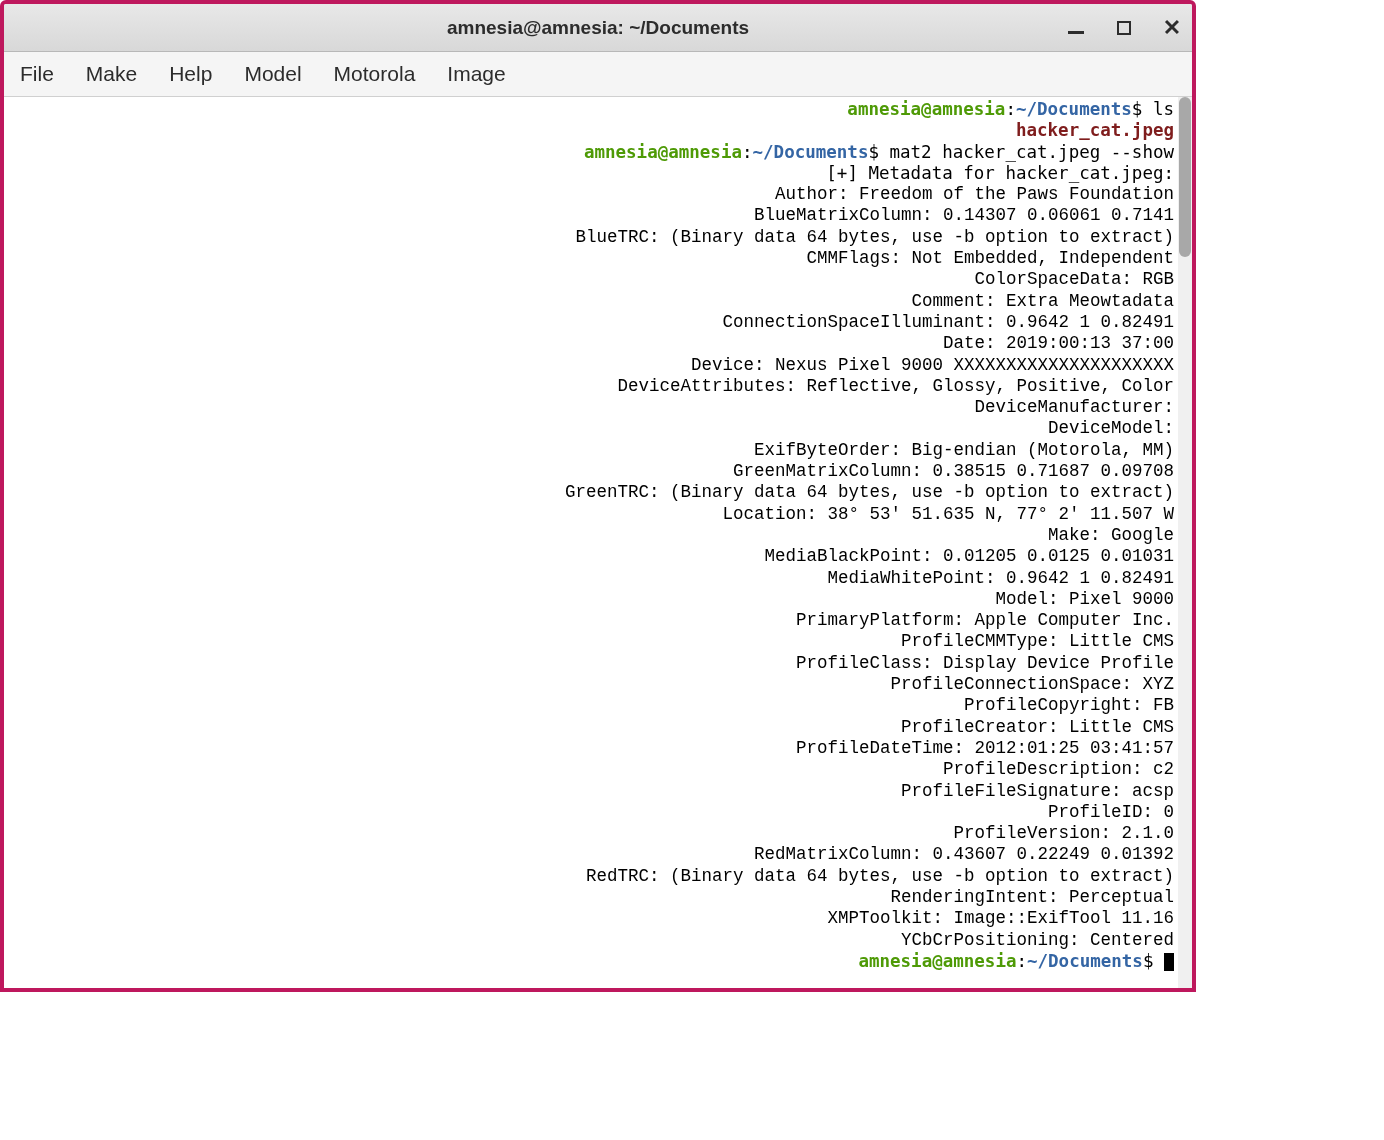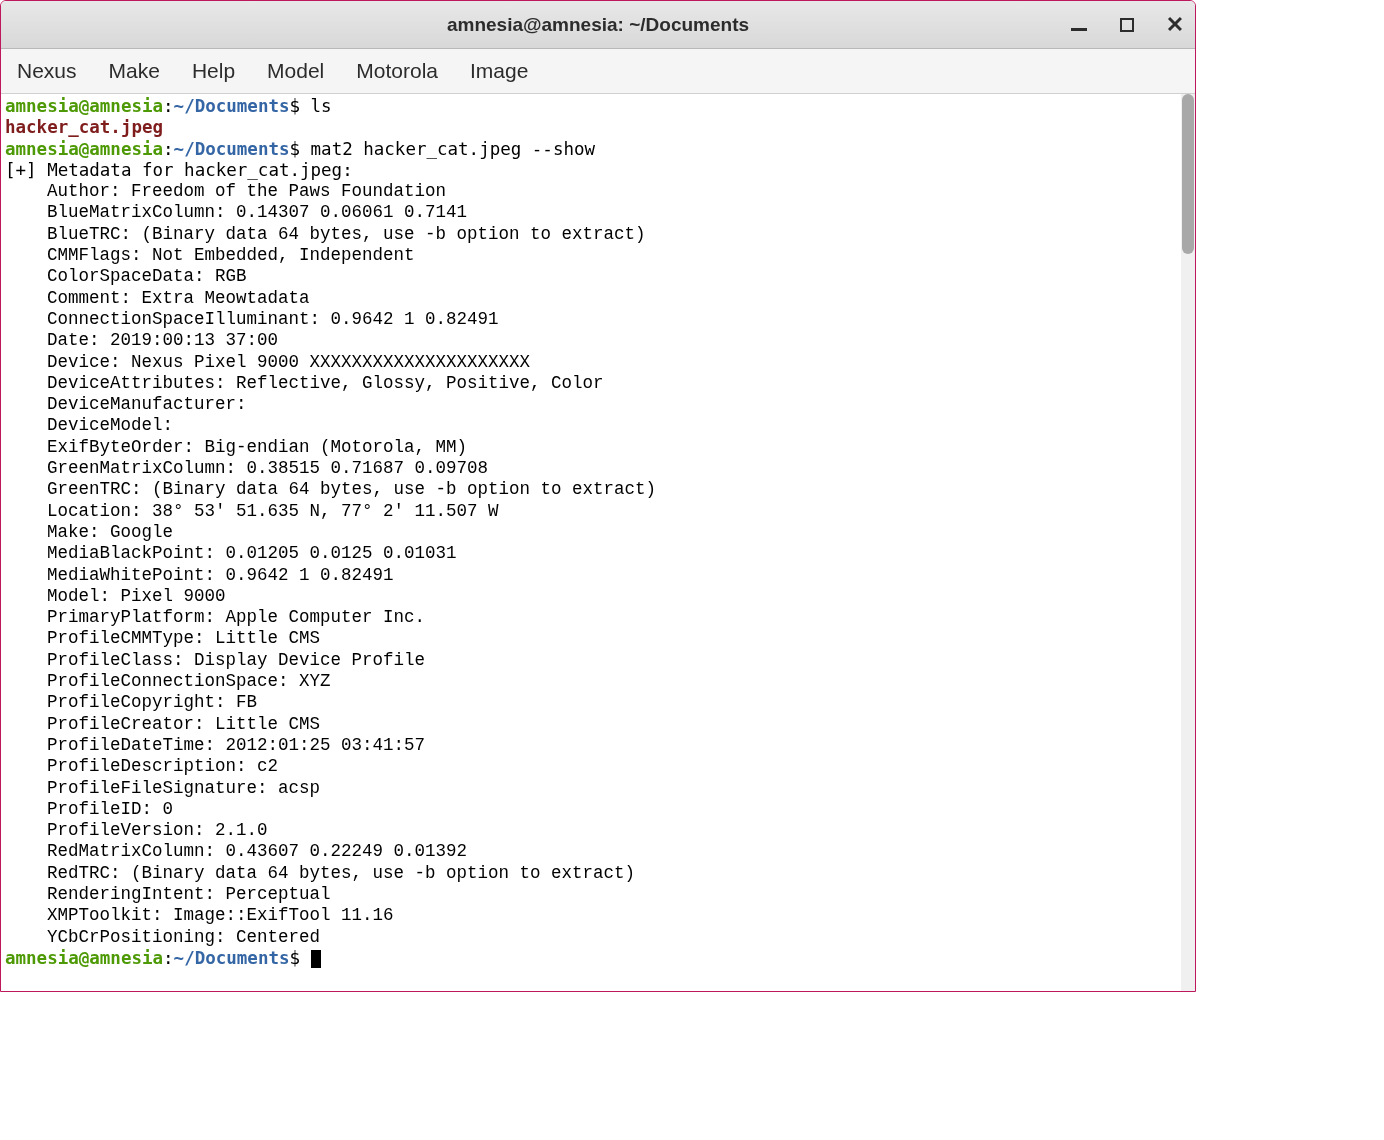--- a/index.html
+++ b/index.html
@@ -11,21 +11,21 @@
       font-family: sans-serif;
       background: #ffffff;
       width: 1196px;
       height: 992px;
       overflow: hidden;
     }
     .window {
       display: flex;
       flex-direction: column;
       height: 100%;
-      border: 1px solid #be185d;
+      border: 4px solid #be185d;
       border-radius: 6px 6px 0 0;
       overflow: hidden;
     }
     .titlebar {
       background: linear-gradient(to bottom, #e8e8e8, #d8d8d8);
       border-bottom: 1px solid #b8b8b8;
       display: flex;
       align-items: center;
       justify-content: center;
       position: relative;
@@ -90,20 +90,21 @@
     }
     .terminal-content {
       flex: 1;
       padding: 2px 4px;
       font-family: "DejaVu Sans Mono", "Liberation Mono", monospace;
       font-size: 17.5px;
       line-height: 21.3px;
       color: #000000;
       white-space: pre;
       overflow: hidden;
+      text-align: right;
     }
     .scrollbar {
       width: 14px;
       background: #f0f0f0;
       position: relative;
     }
     .scrollbar-thumb {
       position: absolute;
       top: 0;
       width: 12px;
@@ -149,21 +150,21 @@
       <div class="window-btn">
         <div class="maximize-icon"></div>
       </div>
       <div class="window-btn">
         <span class="close-icon">✕</span>
       </div>
     </div>
   </div>
 
   <div class="menubar">
-    <span class="menu-item">Nexus</span>
+    <span class="menu-item">File</span>
     <span class="menu-item">Make</span>
     <span class="menu-item">Help</span>
     <span class="menu-item">Model</span>
     <span class="menu-item">Motorola</span>
     <span class="menu-item">Image</span>
   </div>
 
   <div class="terminal-area">
     <div class="terminal-content" id="term"><div><span><span class="prompt-user">amnesia@amnesia</span>:<span class="prompt-path">~/Documents</span>$ </span>ls</div><div><span class="file-name">hacker_cat.jpeg</span></div><div><span><span class="prompt-user">amnesia@amnesia</span>:<span class="prompt-path">~/Documents</span>$ </span>mat2 hacker_cat.jpeg --show</div><div>[+] Metadata for hacker_cat.jpeg:</div><div class="meta-line">Author: Freedom of the Paws Foundation</div><div class="meta-line">BlueMatrixColumn: 0.14307 0.06061 0.7141</div><div class="meta-line">BlueTRC: (Binary data 64 bytes, use -b option to extract)</div><div class="meta-line">CMMFlags: Not Embedded, Independent</div><div class="meta-line">ColorSpaceData: RGB</div><div class="meta-line">Comment: Extra Meowtadata</div><div class="meta-line">ConnectionSpaceIlluminant: 0.9642 1 0.82491</div><div class="meta-line">Date: 2019:00:13 37:00</div><div class="meta-line">Device: Nexus Pixel 9000 XXXXXXXXXXXXXXXXXXXXX</div><div class="meta-line">DeviceAttributes: Reflective, Glossy, Positive, Color</div><div class="meta-line">DeviceManufacturer:</div><div class="meta-line">DeviceModel:</div><div class="meta-line">ExifByteOrder: Big-endian (Motorola, MM)</div><div class="meta-line">GreenMatrixColumn: 0.38515 0.71687 0.09708</div><div class="meta-line">GreenTRC: (Binary data 64 bytes, use -b option to extract)</div><div class="meta-line">Location: 38° 53' 51.635 N, 77° 2' 11.507 W</div><div class="meta-line">Make: Google</div><div class="meta-line">MediaBlackPoint: 0.01205 0.0125 0.01031</div><div class="meta-line">MediaWhitePoint: 0.9642 1 0.82491</div><div class="meta-line">Model: Pixel 9000</div><div class="meta-line">PrimaryPlatform: Apple Computer Inc.</div><div class="meta-line">ProfileCMMType: Little CMS</div><div class="meta-line">ProfileClass: Display Device Profile</div><div class="meta-line">ProfileConnectionSpace: XYZ</div><div class="meta-line">ProfileCopyright: FB</div><div class="meta-line">ProfileCreator: Little CMS</div><div class="meta-line">ProfileDateTime: 2012:01:25 03:41:57</div><div class="meta-line">ProfileDescription: c2</div><div class="meta-line">ProfileFileSignature: acsp</div><div class="meta-line">ProfileID: 0</div><div class="meta-line">ProfileVersion: 2.1.0</div><div class="meta-line">RedMatrixColumn: 0.43607 0.22249 0.01392</div><div class="meta-line">RedTRC: (Binary data 64 bytes, use -b option to extract)</div><div class="meta-line">RenderingIntent: Perceptual</div><div class="meta-line">XMPToolkit: Image::ExifTool 11.16</div><div class="meta-line">YCbCrPositioning: Centered</div><div><span><span class="prompt-user">amnesia@amnesia</span>:<span class="prompt-path">~/Documents</span>$ </span><span class="cursor-block"></span></div></div>
     <div class="scrollbar">

